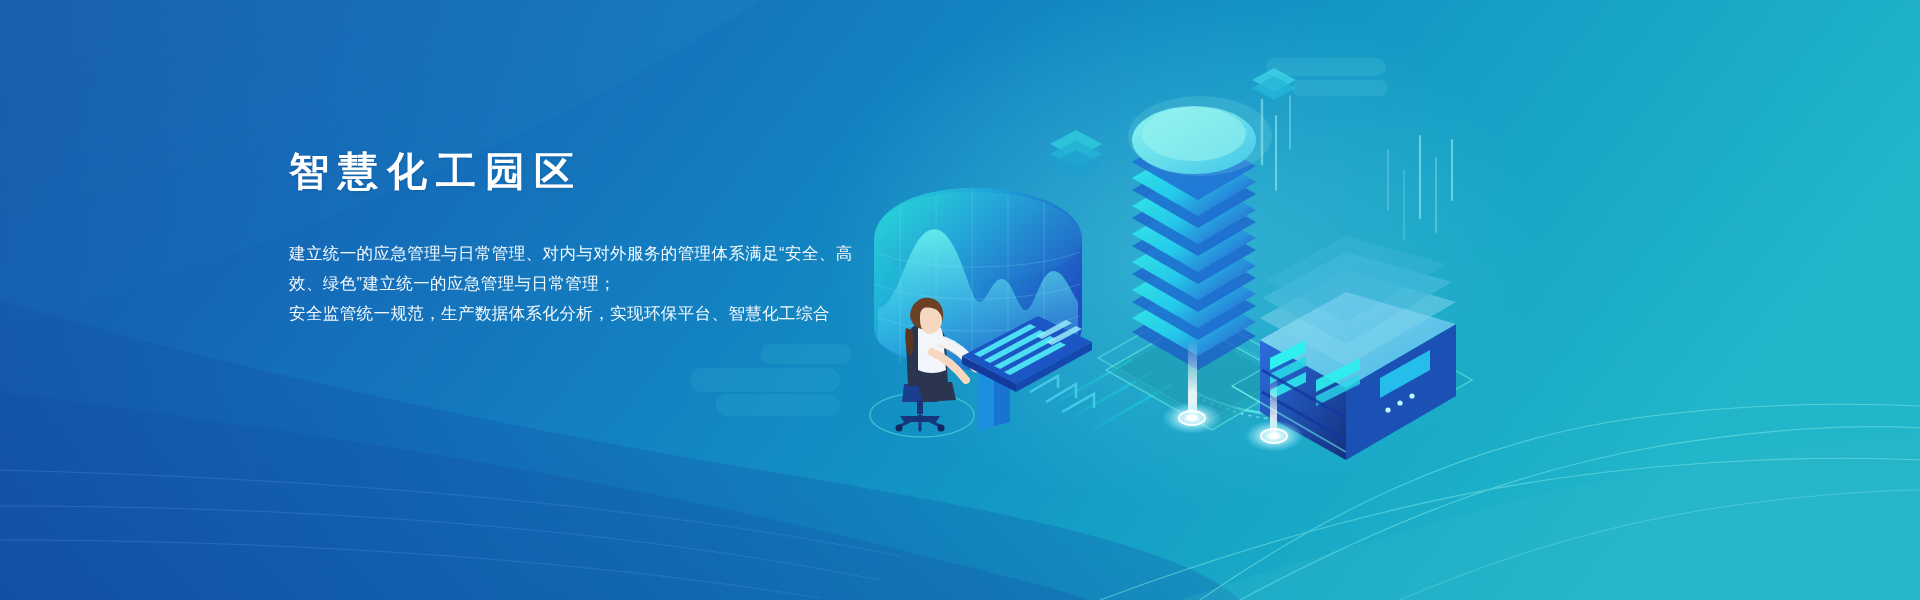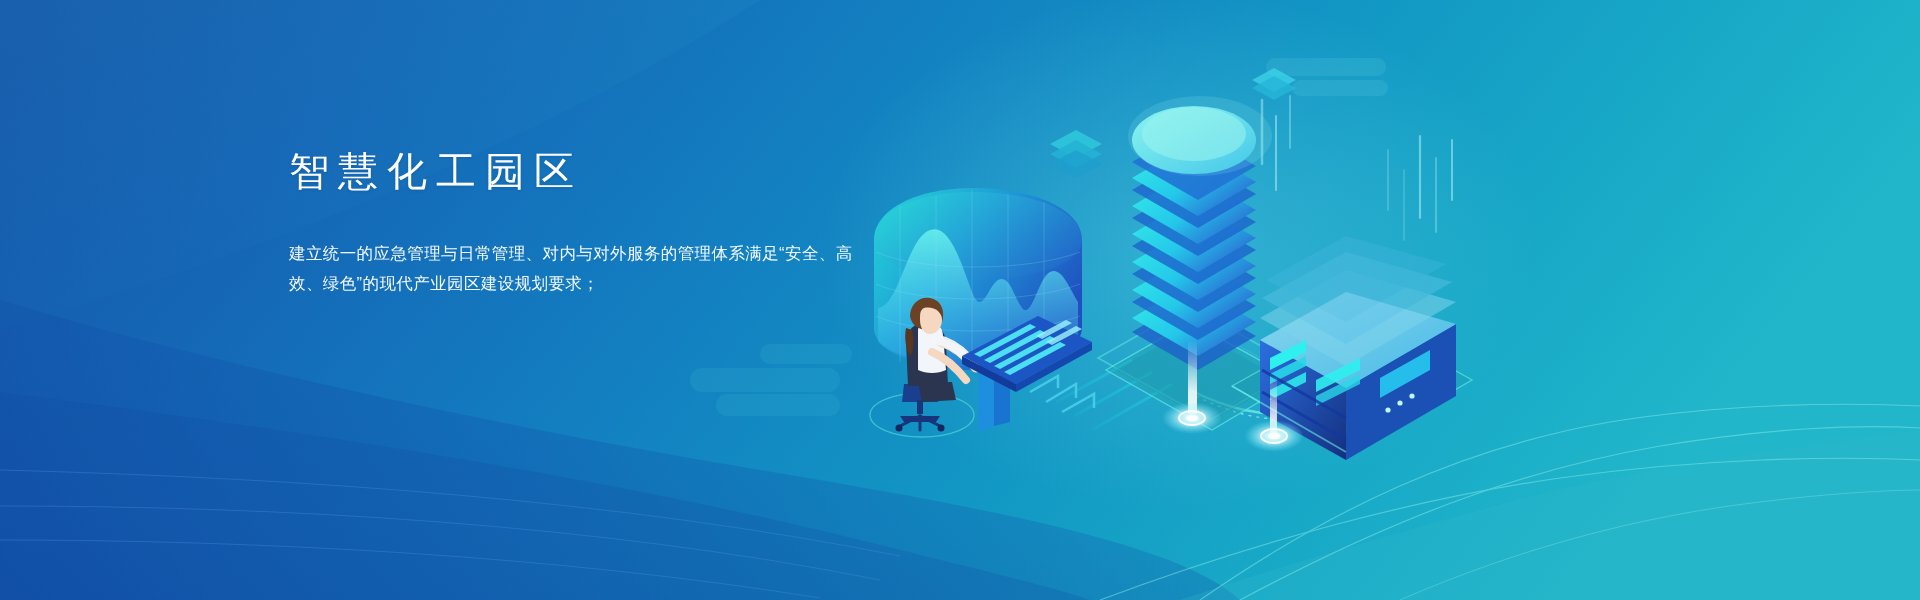--- a/index.html
+++ b/index.html
@@ -14,21 +14,21 @@
   }
   
   .bg-svg{position:absolute;inset:0;width:1920px;height:600px;}
   
   .copy{
     position:absolute;left:289px;top:148px;width:600px;
     color:#ffffff;
   }
   .title{
     font-size:40px;line-height:46px;letter-spacing:9px;
-    font-weight:400;margin:0 0 44px 0;white-space:nowrap;
+    font-weight:700;margin:0 0 44px 0;white-space:nowrap;
     text-shadow:0 1px 3px rgba(0,40,90,.18);
   }
   .desc{
     font-size:16.5px;line-height:30px;letter-spacing:.4px;
     font-weight:400;margin:0;color:#f4fbff;white-space:nowrap;
   }
   .desc .ln{display:block;}
   
   .illo{position:absolute;left:860px;top:40px;width:560px;height:420px;}
   .illo-svg{position:absolute;left:0;top:0;}
@@ -96,21 +96,22 @@
       <rect x="1292" y="80" width="96" height="16" rx="8"></rect>
     </g>
 
     <ellipse cx="1180" cy="250" rx="360" ry="260" fill="url(#softglow)"></ellipse>
   </svg>
 
   <div class="copy">
     <h1 class="title">智慧化工园区</h1>
     <p class="desc">
       <span class="ln">建立统一的应急管理与日常管理、对内与对外服务的管理体系满足“安全、高</span>
-      <span class="ln">效、绿色”的现代产业园区建设规划要求；</span>
+      <span class="ln">效、绿色”建立统一的应急管理与日常管理；</span>
+      <span class="ln">安全监管统一规范，生产数据体系化分析，实现环保平台、智慧化工综合</span>
     </p>
   </div>
 
   <div class="illo">
     <svg class="illo-svg" width="620" height="440" viewBox="0 0 620 440">
       <defs>
         <linearGradient id="domeG" x1="0" y1="0" x2="1" y2="0.6">
           <stop offset="0" stop-color="#23d9d6"></stop>
           <stop offset="0.45" stop-color="#1f9fd8"></stop>
           <stop offset="1" stop-color="#1f4fc0"></stop>

